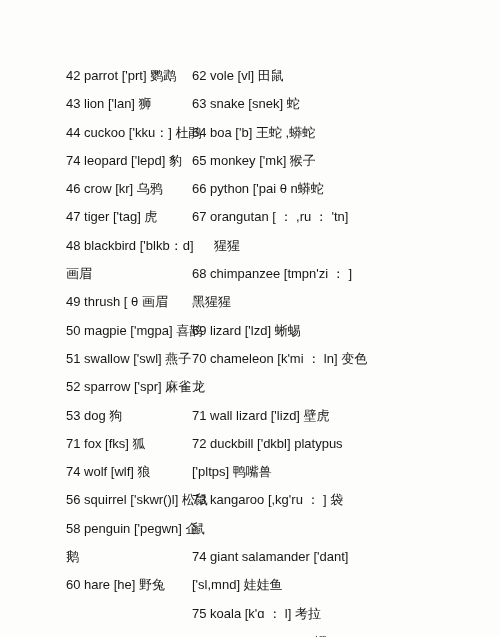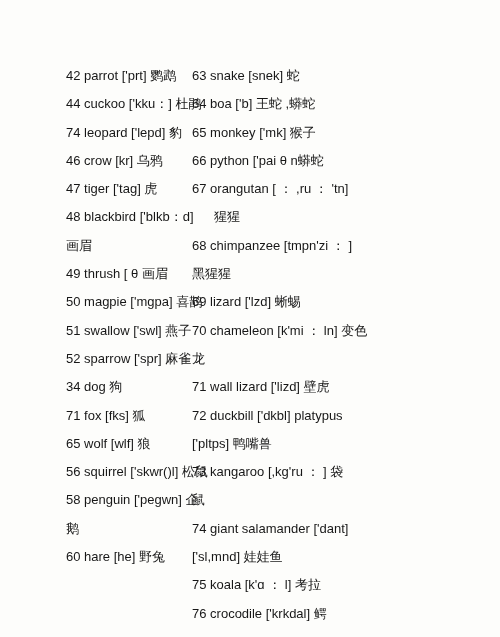--- a/index.html
+++ b/index.html
@@ -67,41 +67,43 @@
 </style>
 </head>
 <body>
 
 <div class="page">
 
   <div class="columns">
 
     <div class="column column-left">
       <div class="entry">42 parrot ['prt]        鹦鹉</div>
+      <div class="entry">43 lion     ['lan]   狮</div>
       <div class="entry">44 cuckoo    ['kku：]  杜鹃</div>
       <div class="entry">74 leopard    ['lepd]   豹</div>
       <div class="entry">46 crow     [kr]  乌鸦</div>
       <div class="entry">47 tiger    ['tag] 虎</div>
       <div class="entry">48      blackbird     ['blkb：d]</div>
       <div class="entry cont">   画眉</div>
       <div class="entry">49 thrush    [ θ 画眉</div>
       <div class="entry">50 magpie    ['mgpa]   喜鹊</div>
       <div class="entry">51 swallow    ['swl] 燕子</div>
       <div class="entry">52      sparrow ['spr]    麻雀</div>
-      <div class="entry">34 dog    狗</div>
+      <div class="entry">53 dog    狗</div>
       <div class="entry">71 fox    [fks]    狐</div>
-      <div class="entry">65 wolf     [wlf]   狼</div>
+      <div class="entry">74 wolf     [wlf]   狼</div>
       <div class="entry">56 squirrel ['skwr()l]     松鼠</div>
       <div class="entry">58 penguin    ['pegwn]    企</div>
       <div class="entry cont">鹅</div>
       <div class="entry">60 hare [he]     野兔</div>
 
     </div>
 
     <div class="column column-right">
+      <div class="entry">62 vole [vl]   田鼠</div>
       <div class="entry">63 snake [snek]     蛇</div>
       <div class="entry">64 boa ['b]   王蛇 ,蟒蛇</div>
       <div class="entry">65 monkey ['mk]    猴子</div>
       <div class="entry">66 python    ['pai   θ n蟒蛇</div>
       <div class="entry">67 orangutan   [ ：  ,ru ：  'tn]</div>
       <div class="entry cont cont-indent">    猩猩</div>
       <div class="entry">68 chimpanzee   [tmpn'zi ：  ]</div>
       <div class="entry cont">黑猩猩</div>
       <div class="entry">69 lizard    ['lzd]    蜥蜴</div>
       <div class="entry">70 chameleon [k'mi ： ln]  变色</div>

